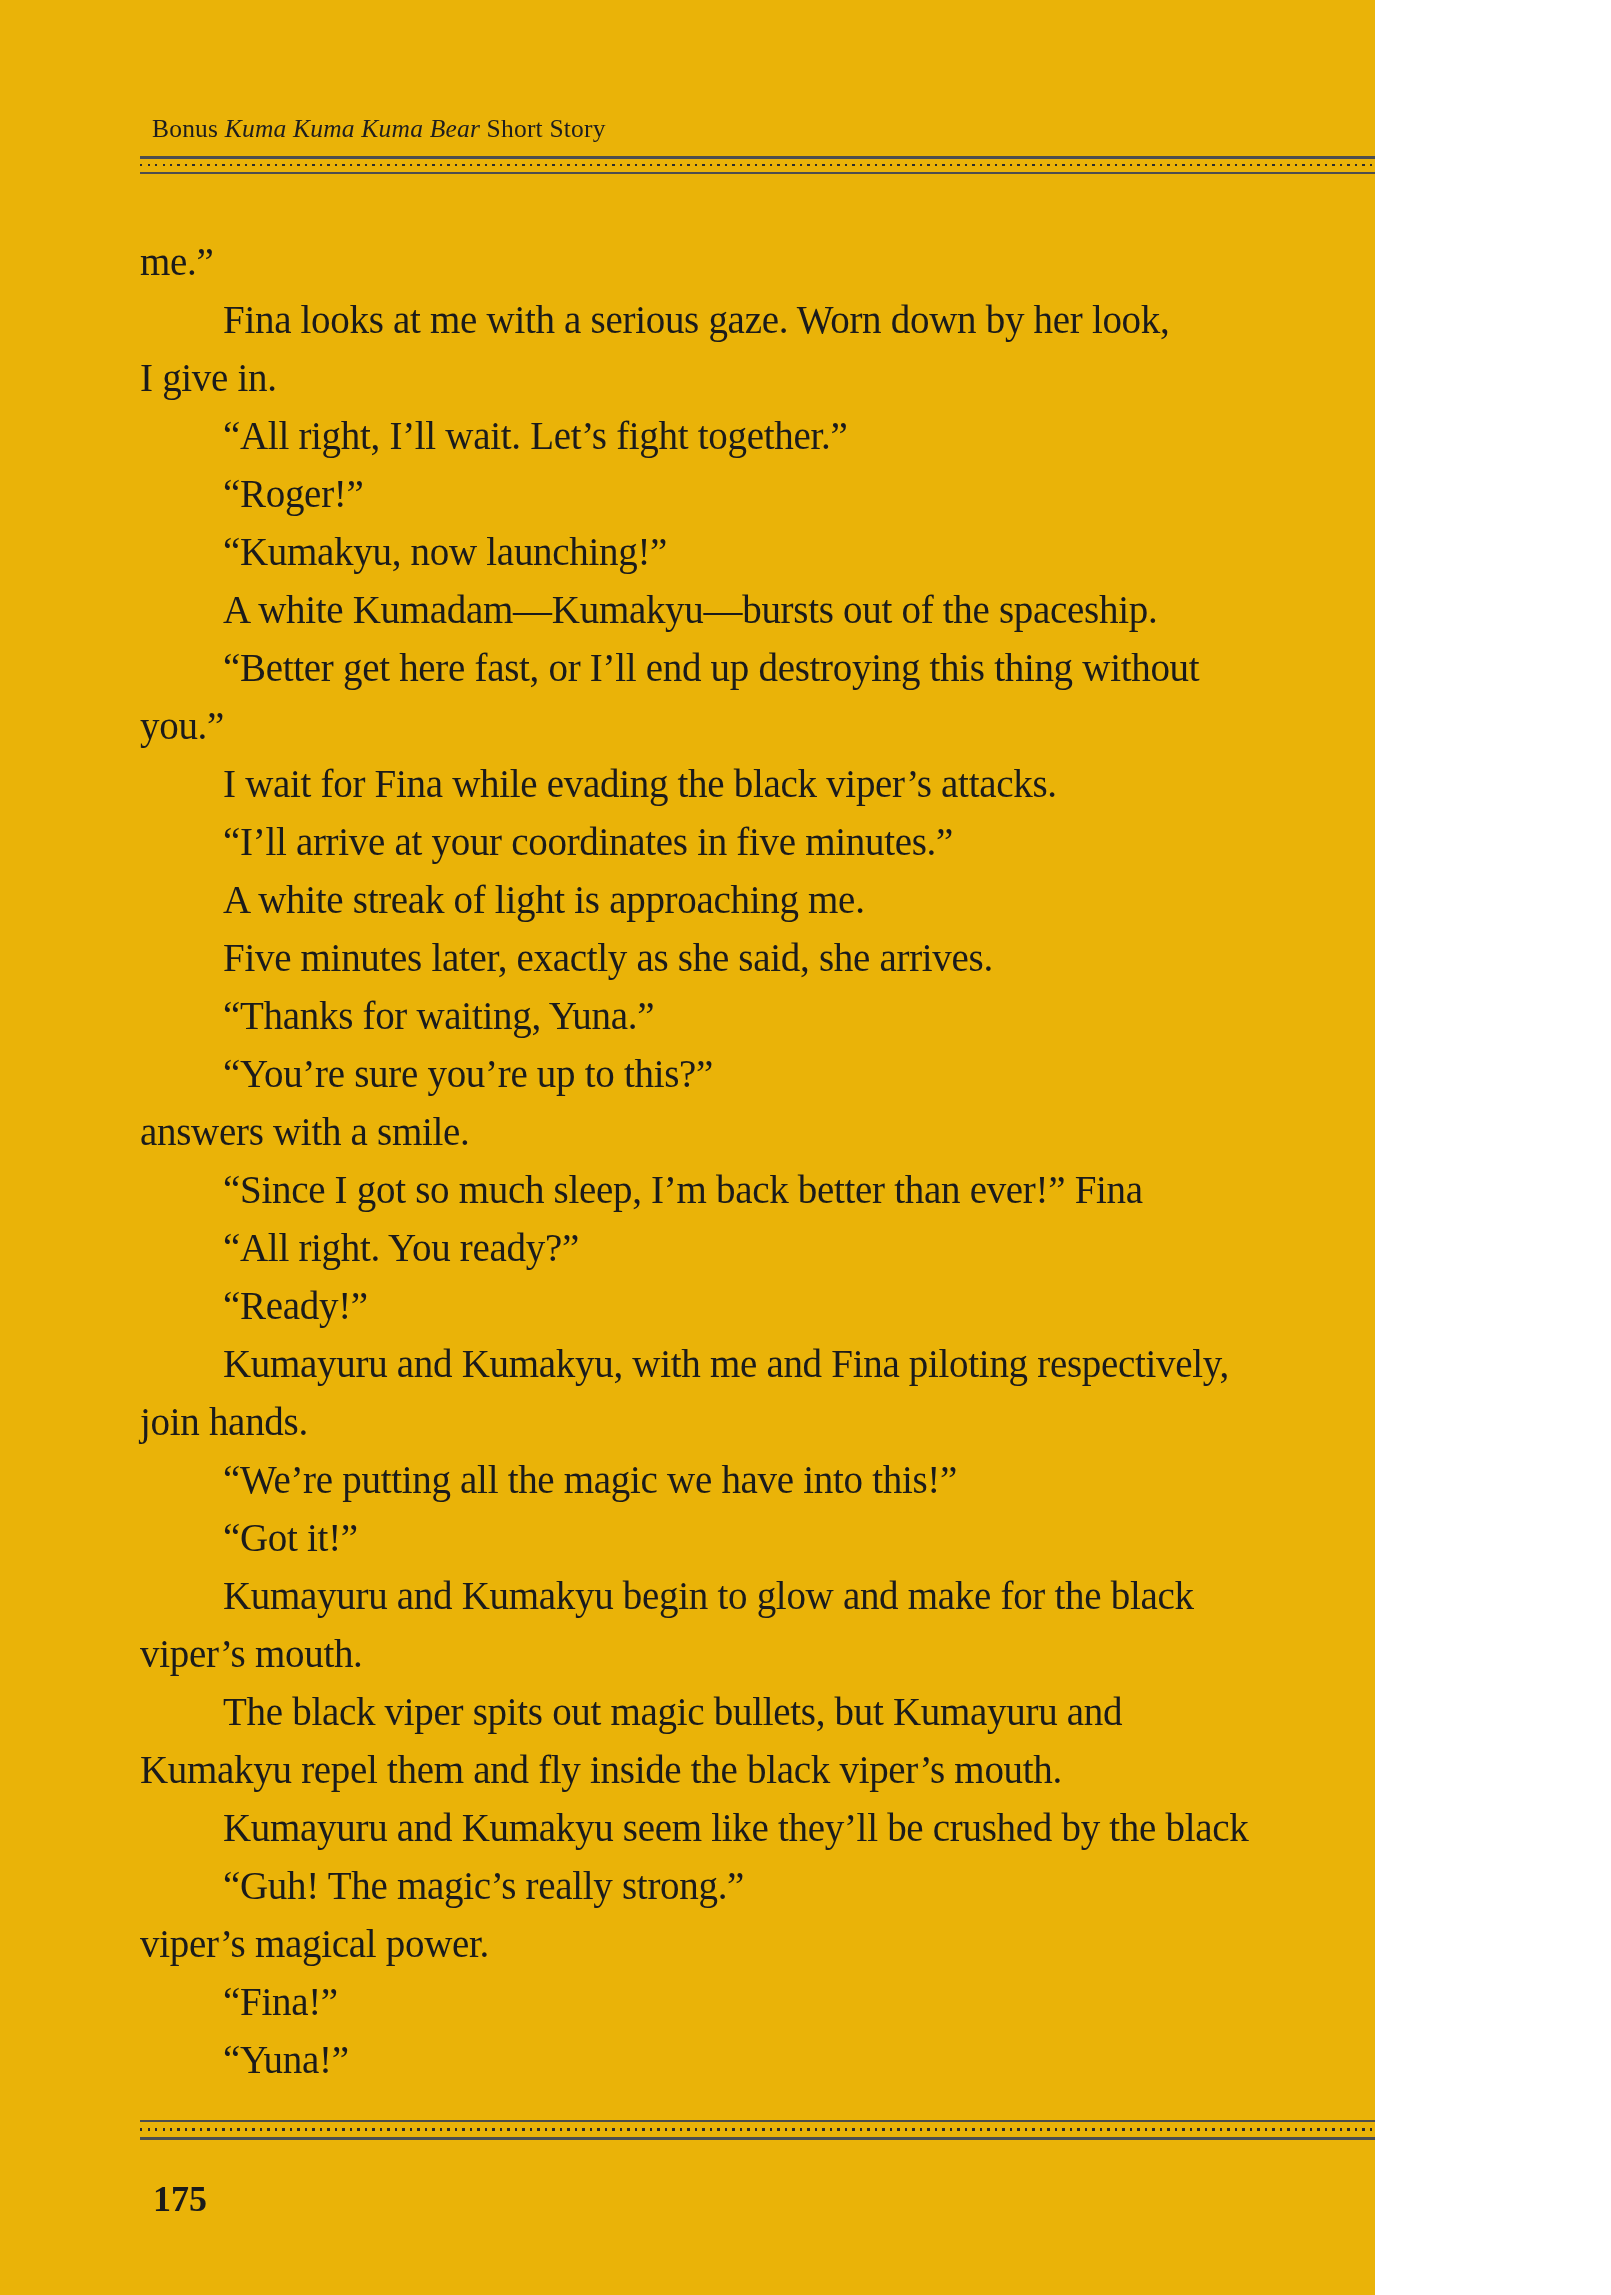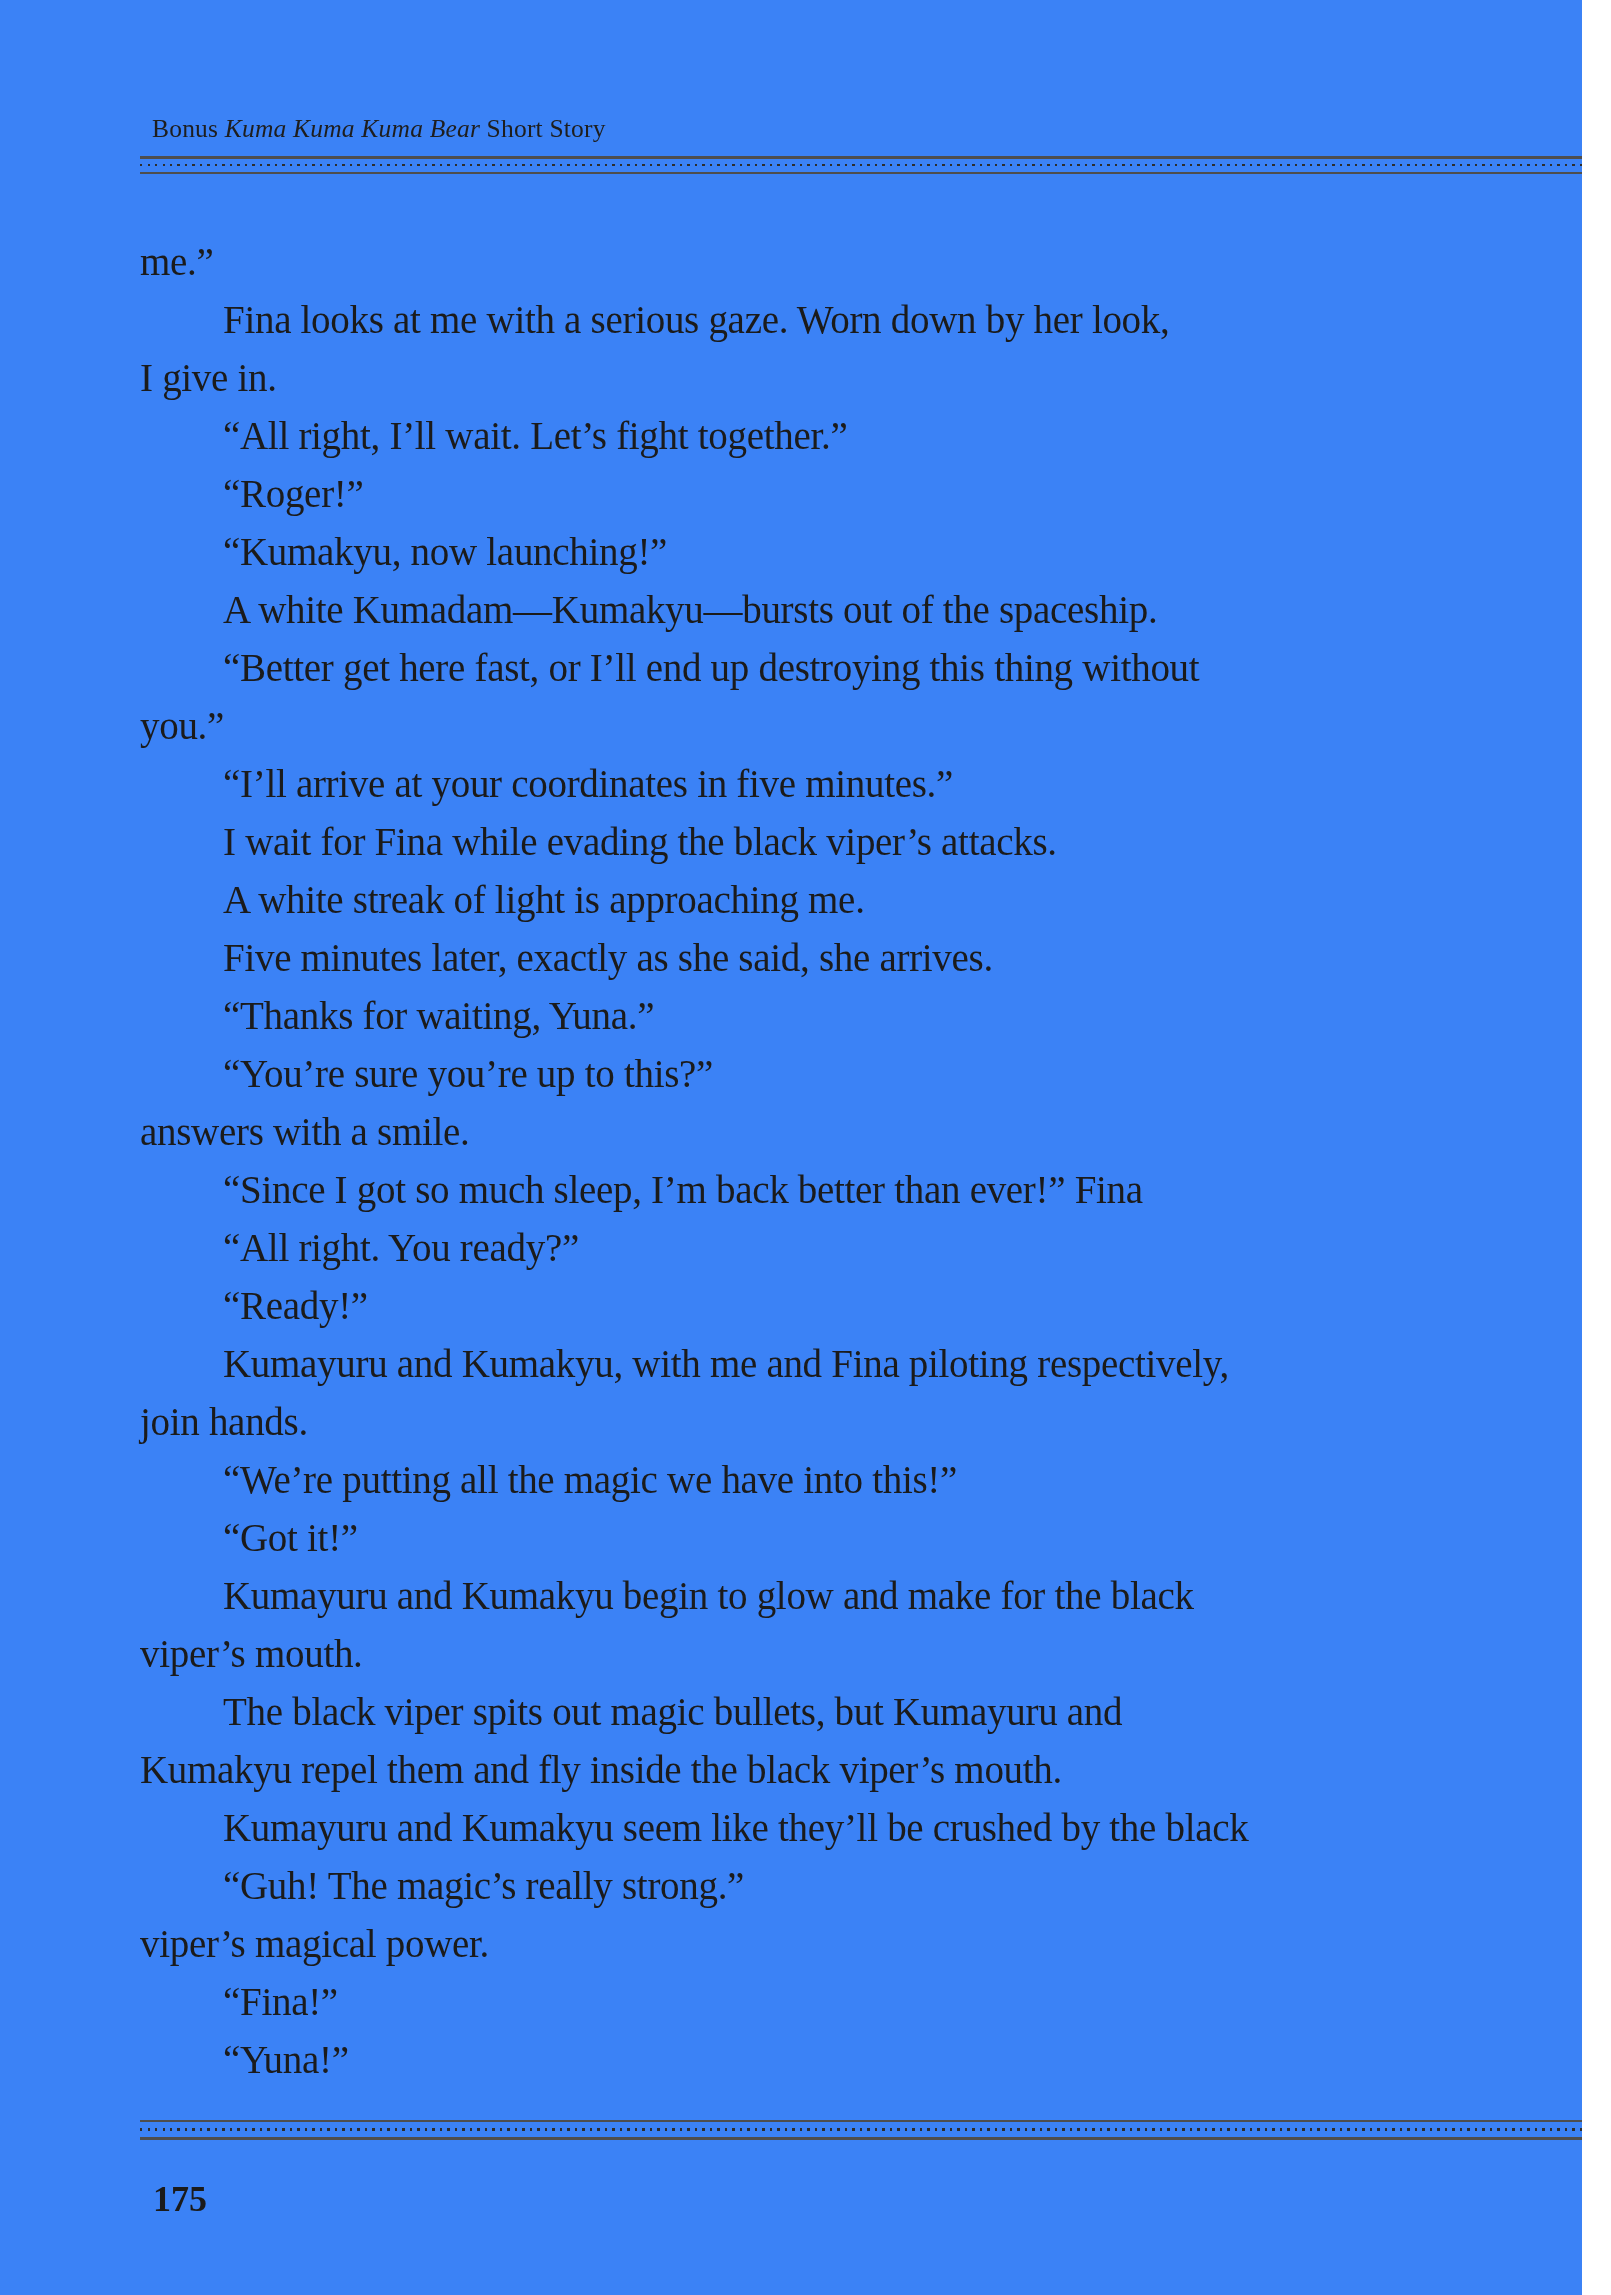--- a/index.html
+++ b/index.html
@@ -2,23 +2,23 @@
 <html style="font-size:12px"><head>
 <meta charset="utf-8">
 <style>
   html, body {
     margin: 0;
     padding: 0;
     background: #ffffff;
   }
   .page {
     position: relative;
-    width: 1582px;
+    width: 1375px;
     height: 2295px;
-    background: #3b82f6;
+    background: #eab308;
     overflow: hidden;
     font-family: "Liberation Serif", serif;
     color: #1b1b1b;
   }
 
   
   .running-header {
     position: absolute;
     left: 152px;
     top: 114px;
@@ -106,22 +106,22 @@
   <div class="body-text">
       <div class="line">me.”</div>
       <div class="line indent">Fina looks at me with a serious gaze. Worn down by her look,</div>
       <div class="line">I give in.</div>
       <div class="line indent">“All right, I’ll wait. Let’s fight together.”</div>
       <div class="line indent">“Roger!”</div>
       <div class="line indent">“Kumakyu, now launching!”</div>
       <div class="line indent">A white Kumadam—Kumakyu—bursts out of the spaceship.</div>
       <div class="line indent">“Better get here fast, or I’ll end up destroying this thing without</div>
       <div class="line">you.”</div>
+      <div class="line indent">I wait for Fina while evading the black viper’s attacks.</div>
       <div class="line indent">“I’ll arrive at your coordinates in five minutes.”</div>
-      <div class="line indent">I wait for Fina while evading the black viper’s attacks.</div>
       <div class="line indent">A white streak of light is approaching me.</div>
       <div class="line indent">Five minutes later, exactly as she said, she arrives.</div>
       <div class="line indent">“Thanks for waiting, Yuna.”</div>
       <div class="line indent">“You’re sure you’re up to this?”</div>
       <div class="line">answers with a smile.</div>
       <div class="line indent">“Since I got so much sleep, I’m back better than ever!” Fina</div>
       <div class="line indent">“All right. You ready?”</div>
       <div class="line indent">“Ready!”</div>
       <div class="line indent">Kumayuru and Kumakyu, with me and Fina piloting respectively,</div>
       <div class="line">join hands.</div>

